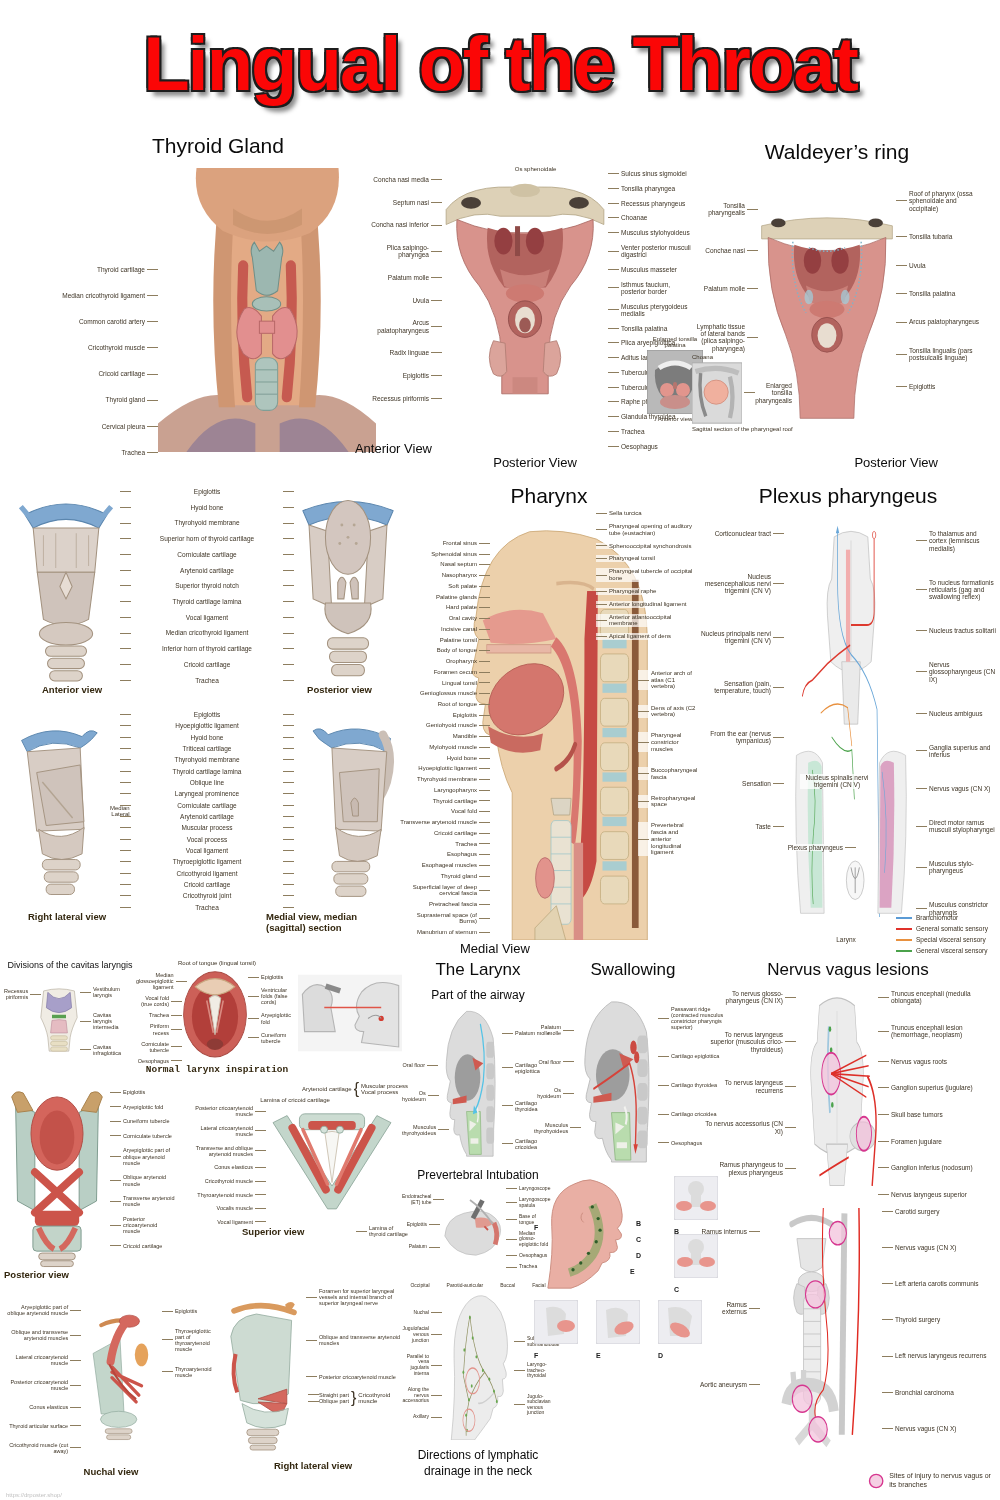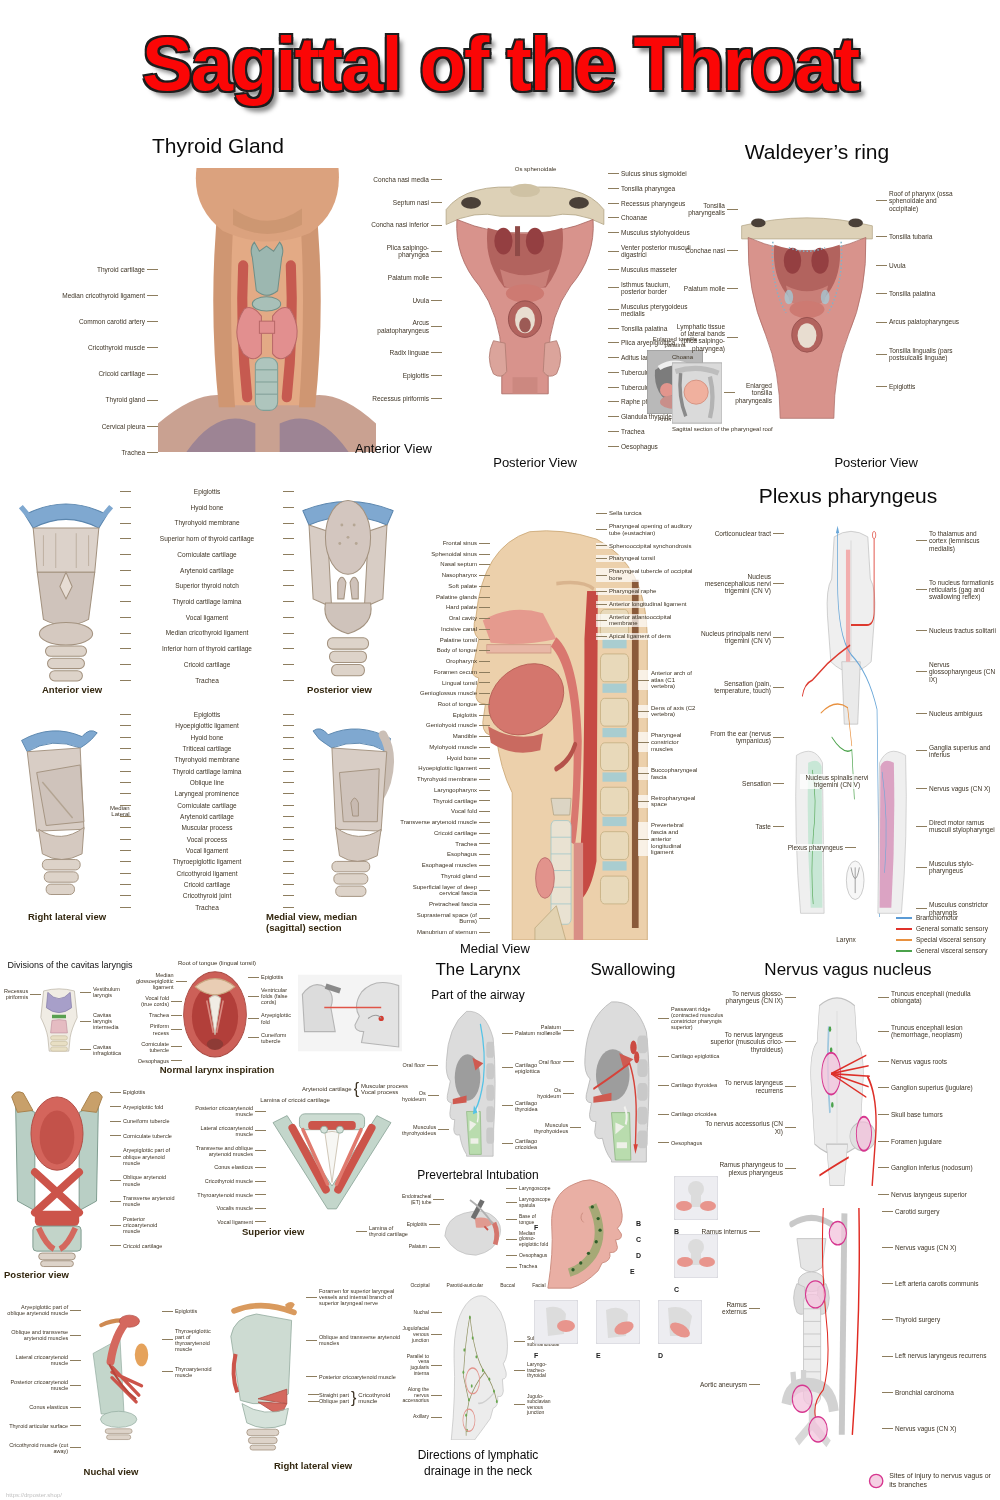--- a/index.html
+++ b/index.html
@@ -30,21 +30,21 @@
   .letter{position:absolute;font-size:7px;font-weight:bold;color:#222;}
   .brace{font-size:16px;font-weight:200;color:#3d3324;line-height:1;}
   .watermark{position:absolute;left:6px;bottom:2px;font-size:6px;color:#c2c2c2;}
   svg{display:block;}
 </style>
 </head>
 <body>
 
 <div id="poster">
 
-  <div class="poster-title">Sagittal of the Throat</div>
+  <div class="poster-title">Lingual of the Throat</div>
 
   <div class="panel" style="left:8px;top:134px;width:420px;height:332px;">
     <div class="h1">Thyroid Gland</div>
     <div class="frow" style="margin-top:8px;">
       <div class="lblcol" style="width:150px;height:190px;margin-top:100px;">
           <div class="lbl">
             <span class="tx">Thyroid cartilage</span>
             <span class="ln"></span>
           </div>
           <div class="lbl">
@@ -251,21 +251,21 @@
         <path d="M12,18 Q28,8 44,18" stroke="#efefef" stroke-width="5" fill="none"></path>
         <circle cx="20" cy="40" r="7" fill="#e2958d"></circle>
           <circle cx="36" cy="40" r="7" fill="#e2958d"></circle>
         <ellipse cx="28" cy="52" rx="15" ry="7" fill="#c98f8a"></ellipse>
         <rect x="26" y="32" width="4" height="7" rx="2" fill="#b5756e"></rect>
       </svg>
       <div class="tiny" style="text-align:center;margin-top:2px;">Anterior view</div>
     </div>
   </div>
 
-  <div class="panel" style="left:672px;top:140px;width:290px;height:334px;">
+  <div class="panel" style="left:692px;top:140px;width:290px;height:334px;">
     <div class="h1">Waldeyer’s ring</div>
     <div class="frow" style="margin-top:10px;">
       <div class="lblcol" style="width:66px;height:150px;margin-top:28px;">
           <div class="lbl">
             <span class="tx">Tonsilla pharyngealis</span>
             <span class="ln"></span>
           </div>
           <div class="lbl">
             <span class="tx">Conchae nasi</span>
             <span class="ln"></span>
@@ -578,20 +578,21 @@
         <div class="tiny">Lateral</div>
       </div>
     </div>
     <div class="frow" style="justify-content:space-between;padding:0 14px;">
       <span class="capb">Right lateral view</span>
       <span class="capb" style="width:120px;text-align:left;">Medial view, median (sagittal) section</span>
     </div>
   </div>
 
   <div class="panel" style="left:398px;top:484px;width:302px;height:472px;">
+    <div class="h1">Pharynx</div>
     <svg viewBox="0 0 290 445" preserveAspectRatio="none" style="position:absolute;left:58px;top:44px;width:194px;height:412px;">
       <path d="M110,4 Q40,20 30,95 Q22,112 34,120 L26,148 Q20,160 34,162 L30,178 Q28,190 44,190 L40,210 Q40,226 60,224 Q66,260 84,286 L84,445 L286,445 L286,120 Q286,40 210,12 Q160,0 110,4 Z" fill="#ecd0ab" stroke="#c9a471"></path>
       <path d="M40,100 Q80,82 130,92 L150,120 Q100,128 52,124 Z" fill="#e59a8e"></path>
       <rect x="46" y="126" width="96" height="9" fill="#e8b7a6" stroke="#cf9884"></rect>
       <g transform="rotate(-14 105 185)">
           <ellipse cx="105" cy="185" rx="57" ry="37" fill="#d4766d" stroke="#b35a52"></ellipse>
         </g>
       <path d="M48,214 Q90,232 130,222 L126,240 Q86,248 52,232 Z" fill="#c96a60"></path>
       <path d="M196,68 L212,68 L210,360 Q202,392 186,402 L178,400 Q192,360 192,120 Z" fill="#c64a44"></path>
       <path d="M150,118 Q184,140 188,230 Q186,302 178,342 L168,338 Q176,300 176,232 Q172,150 142,128 Z" fill="#d9776f"></path>
@@ -1054,21 +1055,21 @@
               <div class="lbl" style="font-size:5.5px;">
                 <span class="ln"></span>
                 <span class="tx">Aryepiglottic fold</span>
               </div>
               <div class="lbl" style="font-size:5.5px;">
                 <span class="ln"></span>
                 <span class="tx">Cuneiform tubercle</span>
               </div>
             </div>
         </div>
-        <div class="capb" style="text-align:center;">Normal larynx inspiration</div>
+        <div class="capb" style="text-align:center;font-family:Liberation Mono, monospace;">Normal larynx inspiration</div>
       </div>
       <svg viewBox="0 0 95 70" style="width:104px;height:78px;margin-top:14px;">
         <rect x="0" y="0" width="95" height="70" fill="#f4f4f4"></rect>
         <path d="M4,18 Q14,4 26,12 Q34,18 30,30 L34,52 L6,52 Z" fill="#dcdcdc" stroke="#b5b5b5"></path>
         <rect x="26" y="8" width="14" height="5" fill="#8a8a8a" transform="rotate(18 26 8)"></rect>
         <path d="M92,10 Q70,2 58,16 Q50,28 56,38 L52,46 Q52,52 60,52 L58,62 L92,66 Z" fill="#e3e3e3" stroke="#b5b5b5"></path>
         <line x1="24" y1="30" x2="76" y2="30" stroke="#e05548" stroke-width="1.2"></line>
         <circle cx="76" cy="40" r="2.4" fill="#d43c31"></circle>
         <path d="M64,40 Q72,34 76,40" stroke="#9b9b9b" fill="none"></path>
       </svg>
@@ -1620,21 +1621,21 @@
             <rect x="0" y="0" width="44" height="44" rx="2" fill="#ededf1" stroke="#cfcfd6"></rect>
             <path d="M10,8 Q26,4 34,16 L30,36 L12,36 Z" fill="#dcdcdc"></path>
             <ellipse cx="22" cy="30" rx="11" ry="6" fill="#e8958d" transform="rotate(30 22 30)"></ellipse>
           </svg>
         <span class="letter" style="position:static;">D</span>
       </div>
     </div>
   </div>
 
   <div class="panel" style="left:700px;top:960px;width:296px;height:534px;">
-    <div class="h2">Nervus vagus nucleus</div>
+    <div class="h2">Nervus vagus lesions</div>
     <div class="frow" style="margin-top:10px;">
       <div class="lblcol" style="width:96px;height:186px;">
           <div class="lbl">
             <span class="tx">To nervus glosso-pharyngeus (CN IX)</span>
             <span class="ln"></span>
           </div>
           <div class="lbl">
             <span class="tx">To nervus laryngeus superior (musculus crico-thyroideus)</span>
             <span class="ln"></span>
           </div>

